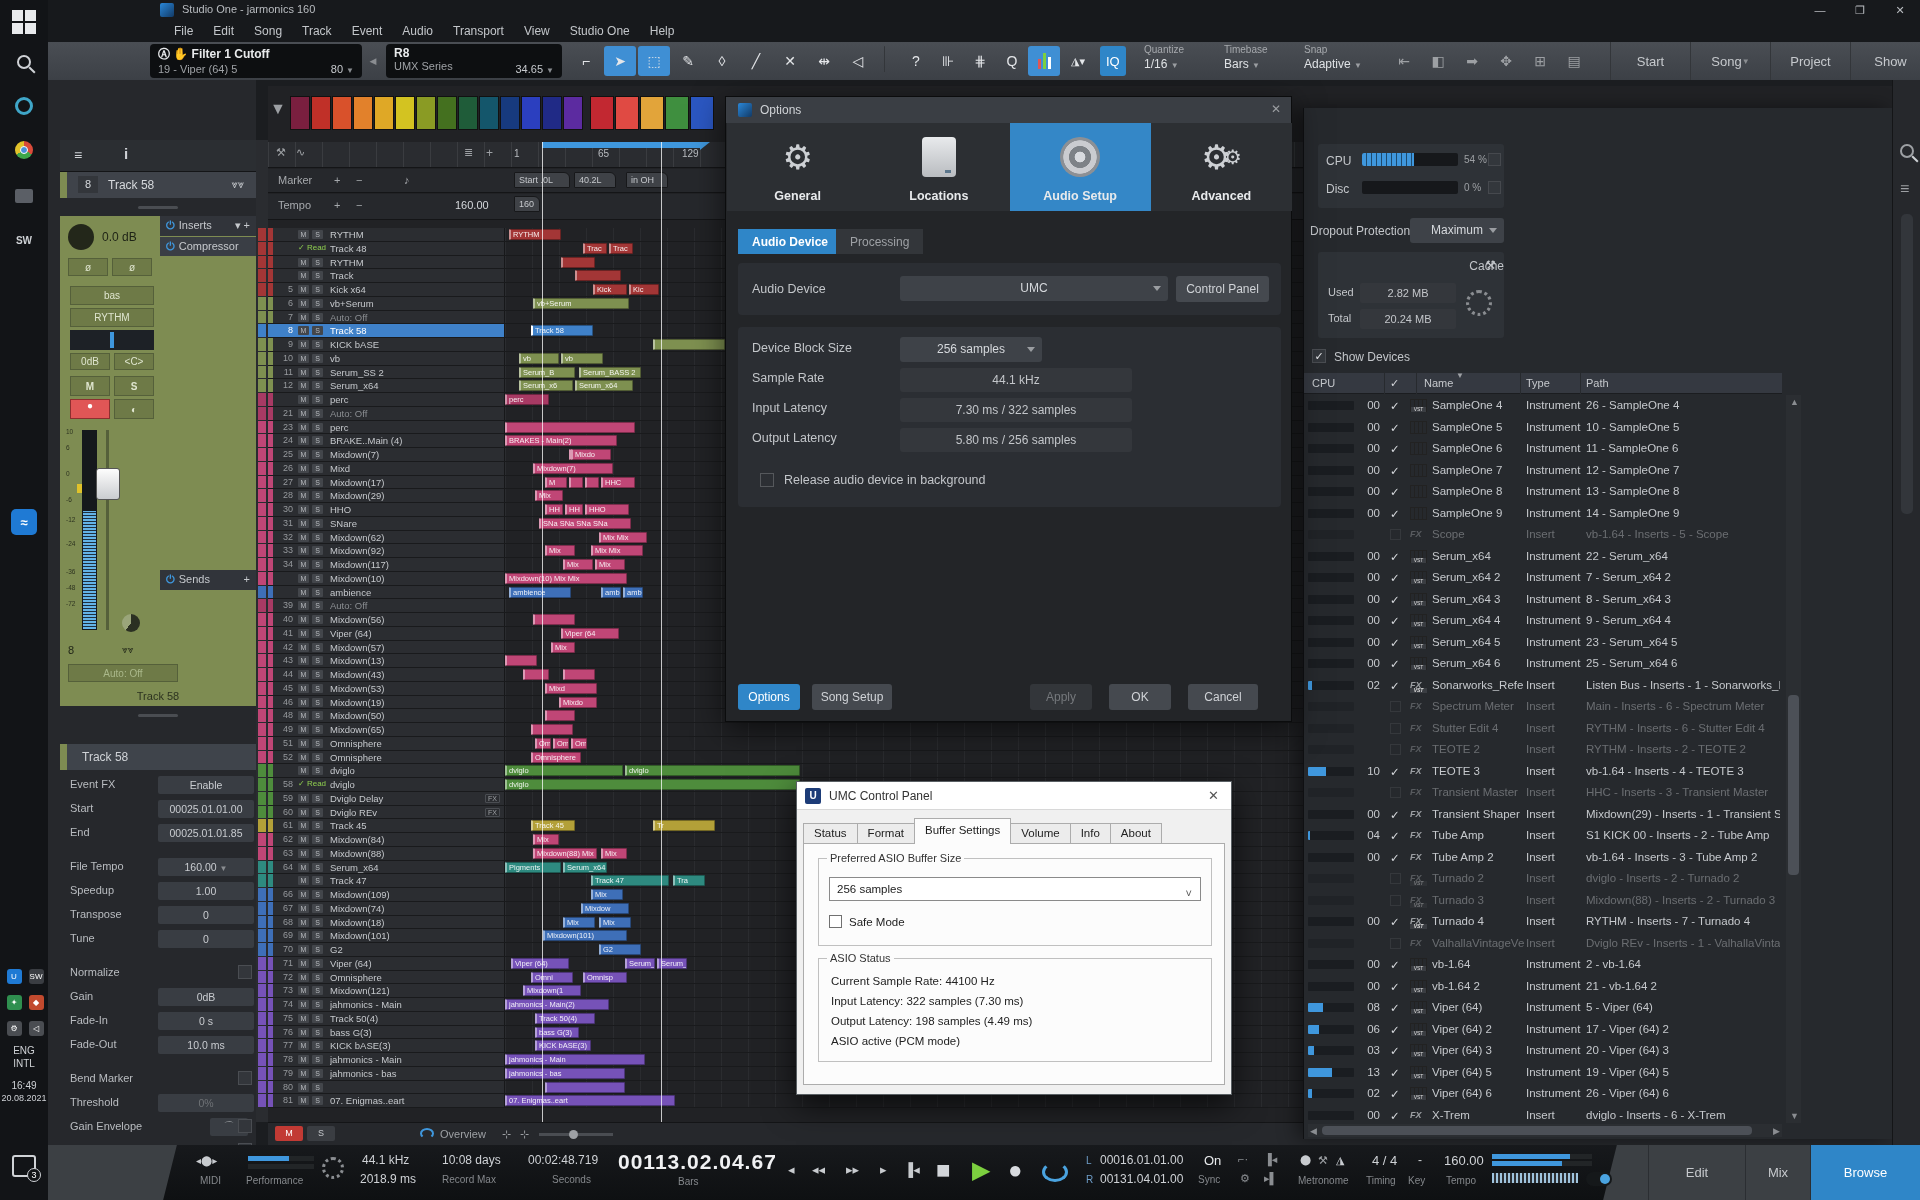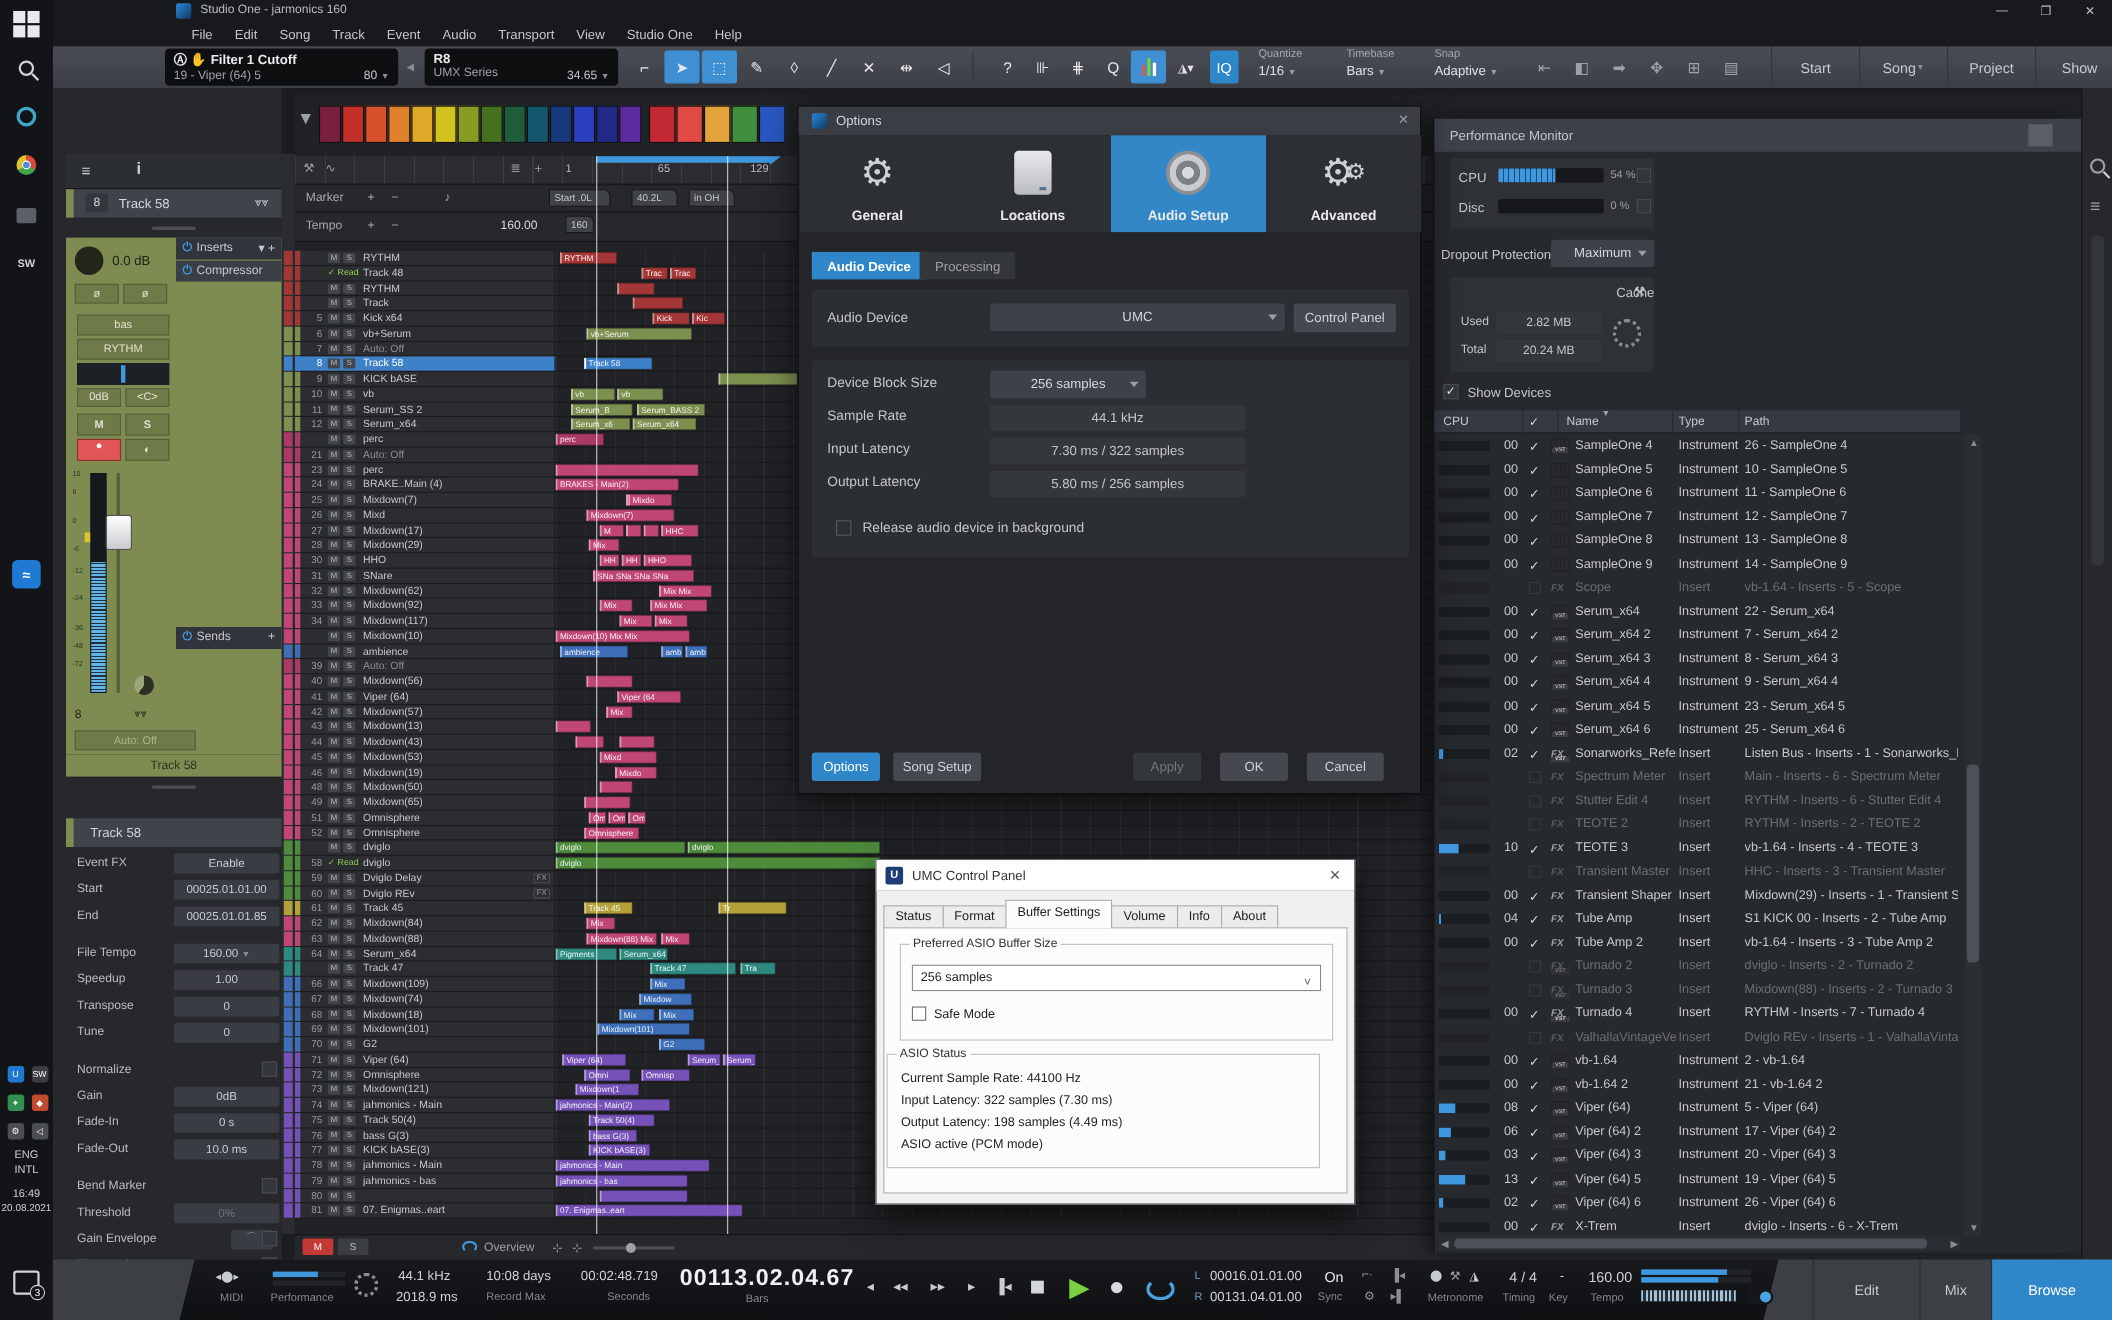--- a/index.html
+++ b/index.html
@@ -381,21 +381,21 @@
     </div>
   <div class="abs" style="left:8px;top:60px;color:#9da0a4;font-size:11px">⚒</div>
   <div class="abs" style="left:28px;top:60px;color:#9da0a4;font-size:11px">∿</div>
   <div class="abs" style="left:196px;top:60px;color:#9da0a4;font-size:11px">≣</div>
   <div class="abs" style="left:218px;top:60px;color:#9da0a4;font-size:12px">+</div>
   <div id="markerrow">
     <div class="mlab" style="left:10px">Marker</div>
     <div class="mlab" style="left:66px">+</div>
     <div class="mlab" style="left:88px">−</div>
     <div class="mlab" style="left:136px">♪</div>
-  <div class="mchip" style="left: 231px; width: 56px;">Start .0L</div>
+  <div class="mchip" style="left: 246px; width: 56px;">Start .0L</div>
       <div class="mchip" style="left: 306px; width: 42px;">40.2L</div>
       <div class="mchip" style="left: 358px; width: 42px;">in OH</div>
     </div>
   <div id="temporow">
     <div class="mlab" style="left:10px">Tempo</div>
     <div class="mlab" style="left:66px">+</div>
     <div class="mlab" style="left:88px">−</div>
     <div class="mlab" style="left:187px;color:#d5d8dc">160.00</div>
   </div>
   <div class="mchip" style="left:246px;top:110px;width:26px">160</div>
@@ -1482,37 +1482,33 @@
       <div class="utab">Info</div>
       <div class="utab">About</div>
     </div>
   <div class="upage">
     <div class="ugroup" style="left:14px;top:14px;width:394px;height:88px">
       <span class="uglabel">Preferred ASIO Buffer Size</span>
       <div class="uselect" style="left:10px;top:18px;width:372px"><span>256 samples</span><i>˅</i></div>
       <div class="ucb" style="left:10px;top:56px"></div>
       <div class="uline" style="left:30px;top:57px">Safe Mode</div>
     </div>
-    <div class="ugroup" style="left:2px;top:114px;width:394px;height:104px">
+    <div class="ugroup" style="left:14px;top:114px;width:394px;height:104px">
       <span class="uglabel">ASIO Status</span>
       <div id="asiolines">
           <div class="uline" style="left: 12px; top: 16px;">Current Sample Rate: 44100 Hz</div>
           <div class="uline" style="left: 12px; top: 36px;">Input Latency: 322 samples (7.30 ms)</div>
           <div class="uline" style="left: 12px; top: 56px;">Output Latency: 198 samples (4.49 ms)</div>
           <div class="uline" style="left: 12px; top: 76px;">ASIO active (PCM mode)</div>
         </div>
     </div>
   </div>
 </div>
 
 <div id="pm" class="abs">
-  <div class="pmtitle">
-    <span>Performance Monitor</span>
-    <div class="pmpin"></div>
-  </div>
   <div class="pmbox" style="left:14px;top:36px;width:186px;height:64px">
     <div class="pml" style="left:8px;top:10px">CPU</div>
     <div class="meter" style="left:44px;top:9px;width:96px">
         <i id="cpufill" style="width: 54%;"></i>
       </div>
     <div class="pml" style="left:146px;top:10px;font-size:10px;color:#9da0a4">54 %</div>
     <div class="pmsm" style="left:170px;top:9px"></div>
     <div class="pml" style="left:8px;top:38px">Disc</div>
     <div class="meter" style="left:44px;top:37px;width:96px">
         <i id="discfill" style="width: 0%;"></i>

